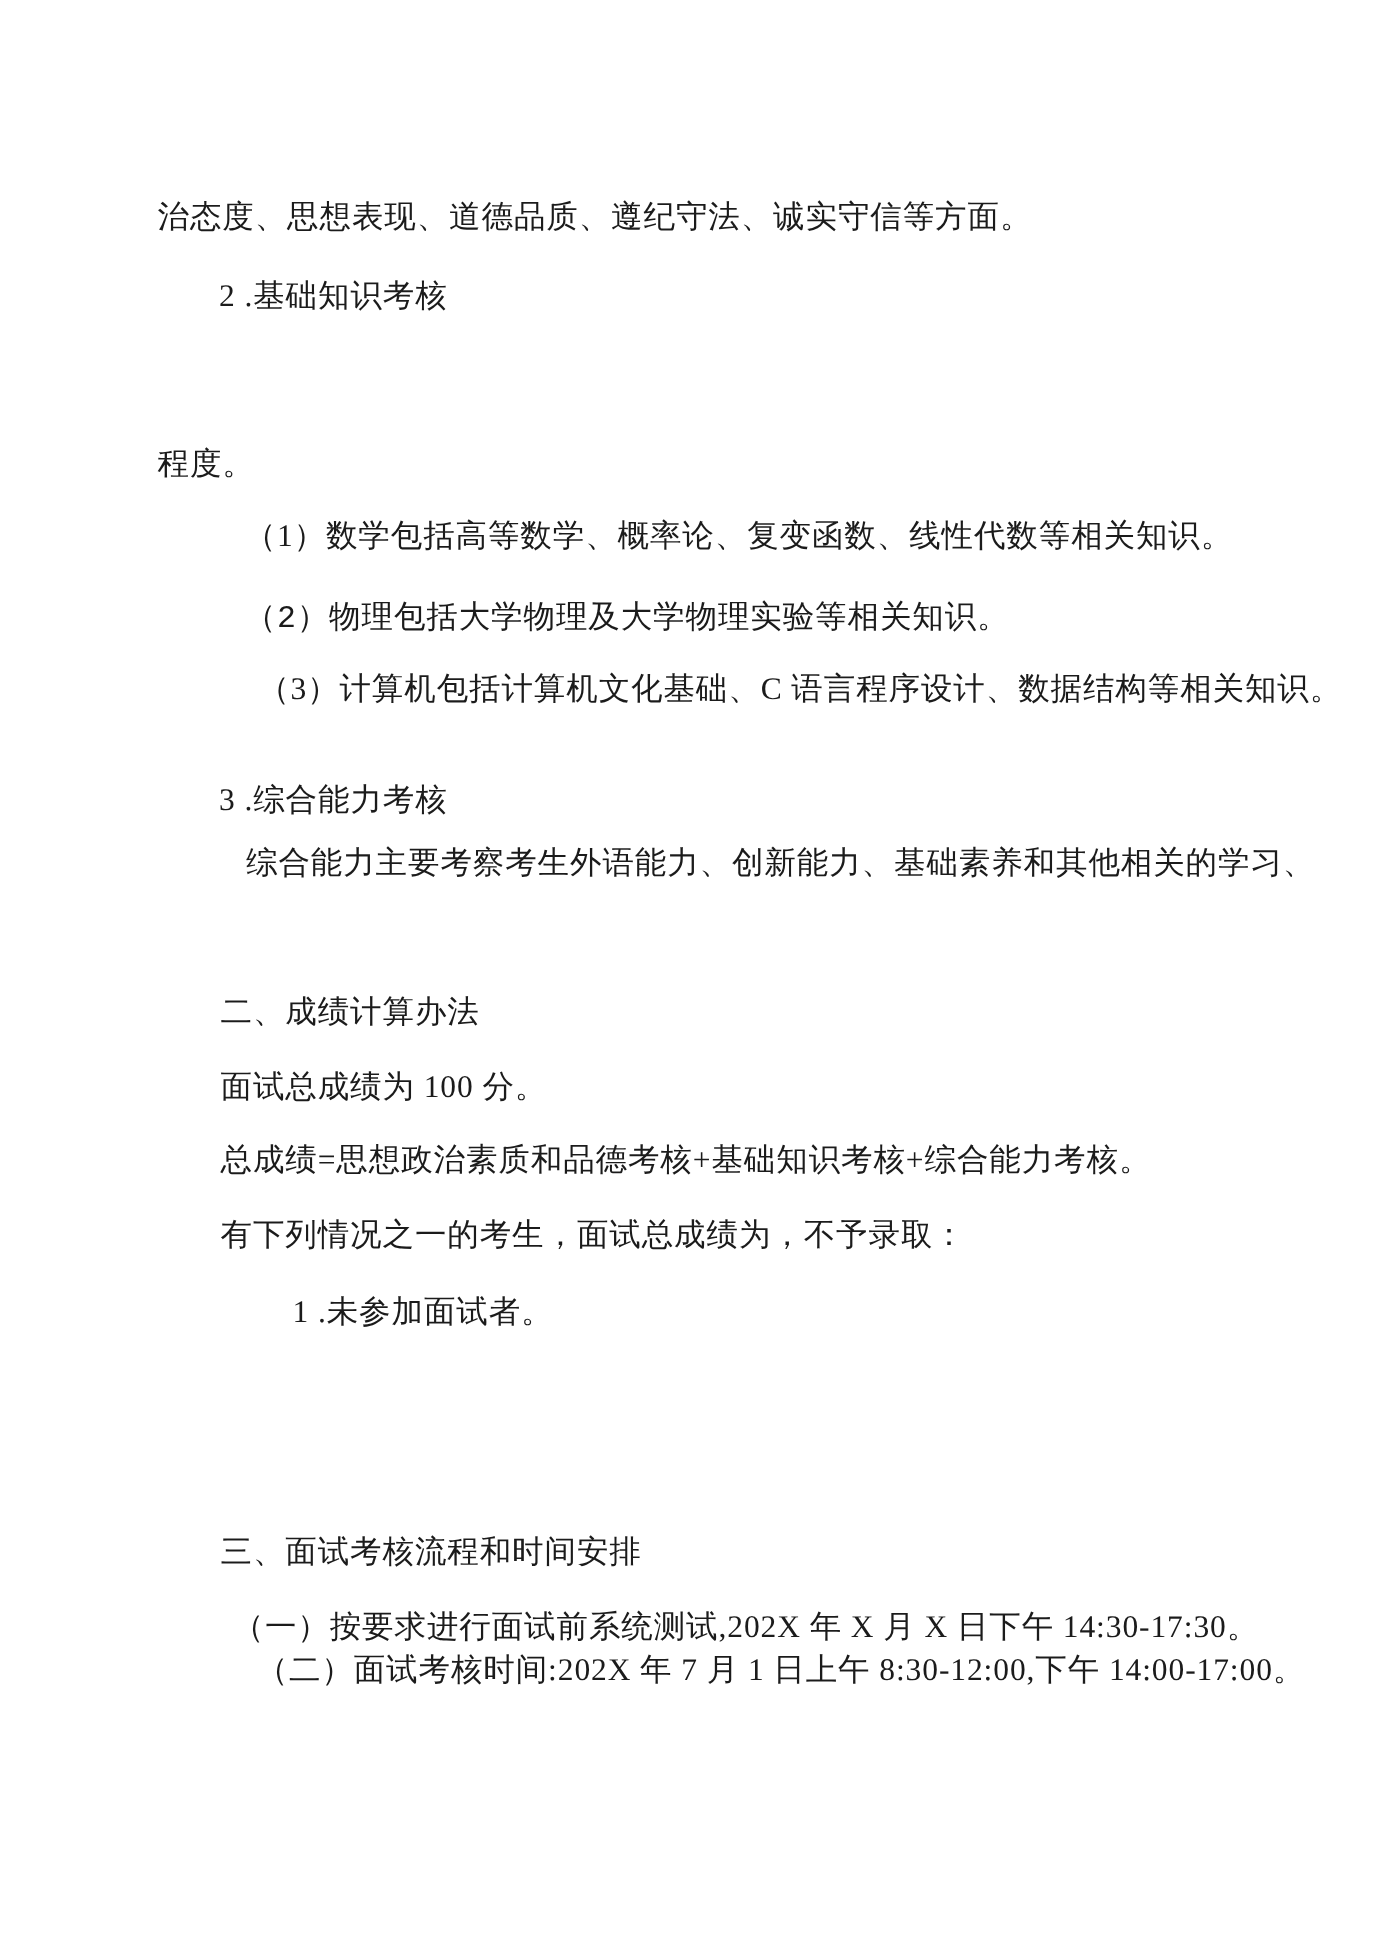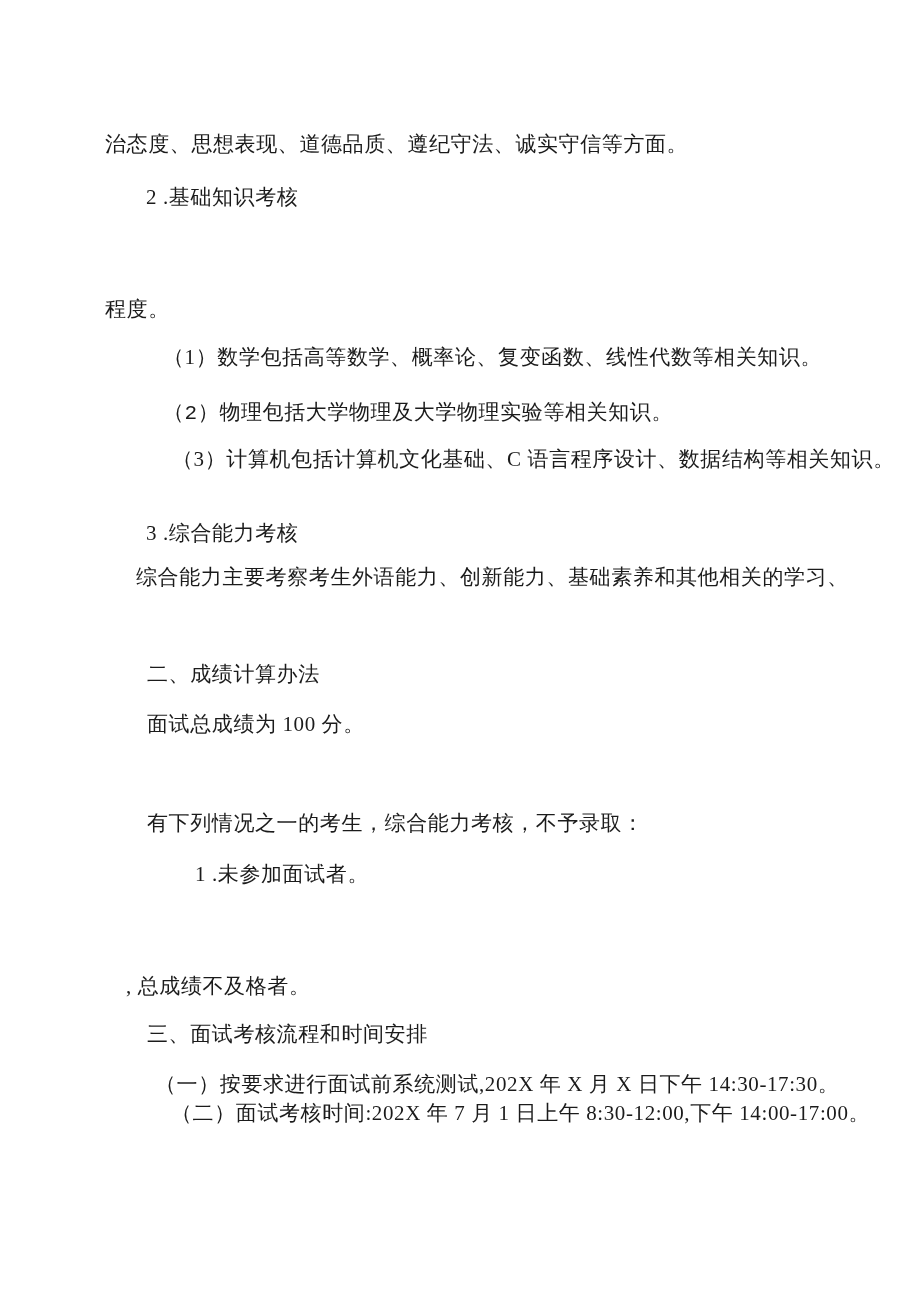--- a/index.html
+++ b/index.html
@@ -30,22 +30,22 @@
 <body>
 
 <div class="page">
   <p class="ln" style="top:131px; left:105px;">治态度、思想表现、道德品质、遵纪守法、诚实守信等方面。</p>
   <p class="ln" style="top:184px; left:146px;">2 .基础知识考核</p>
   <p class="ln" style="top:296px; left:105px;">程度。</p>
   <p class="ln" style="top:344px; left:163px;">（1）数学包括高等数学、概率论、复变函数、线性代数等相关知识。</p>
   <p class="ln" style="top:400px; left:163px;font-family:Liberation Mono, monospace;">（2）物理包括大学物理及大学物理实验等相关知识。</p>
   <p class="ln" style="top:446px; left:172px;">（3）计算机包括计算机文化基础、C 语言程序设计、数据结构等相关知识。</p>
   <p class="ln" style="top:520px; left:146px;">3 .综合能力考核</p>
-  <p class="ln" style="top:564px; left:136px;">综合能力主要考察考生外语能力、创新能力、基础素养和其他相关的学习、</p>
+  <p class="ln" style="top:564px; left:164px;font-family:Liberation Mono, monospace;">综合能力主要考察考生外语能力、创新能力、基础素养和其他相关的学习、</p>
   <p class="ln" style="top:661px; left:147px;">二、成绩计算办法</p>
   <p class="ln" style="top:711px; left:147px;">面试总成绩为 100 分。</p>
-  <p class="ln" style="top:810px; left:147px;">有下列情况之一的考生，综合能力考核，不予录取：</p>
+  <p class="ln" style="top:760px; left:147px;">总成绩=思想政治素质和品德考核+基础知识考核+综合能力考核。</p>
+  <p class="ln" style="top:810px; left:147px;">有下列情况之一的考生，面试总成绩为，不予录取：</p>
   <p class="ln" style="top:861px; left:147px;margin-left:48px;">1 .未参加面试者。</p>
-  <p class="ln" style="top:973px; left:126px;">, 总成绩不及格者。</p>
   <p class="ln" style="top:1021px; left:147px;">三、面试考核流程和时间安排</p>
   <p class="ln" style="top:1071px; left:155px;">（一）按要求进行面试前系统测试,202X 年 X 月 X 日下午 14:30-17:30。</p>
   <p class="ln" style="top:1100px; left:155px;margin-left:16px;">（二）面试考核时间:202X 年 7 月 1 日上午 8:30-12:00,下午 14:00-17:00。</p>
 </div>
 
 </body></html>

